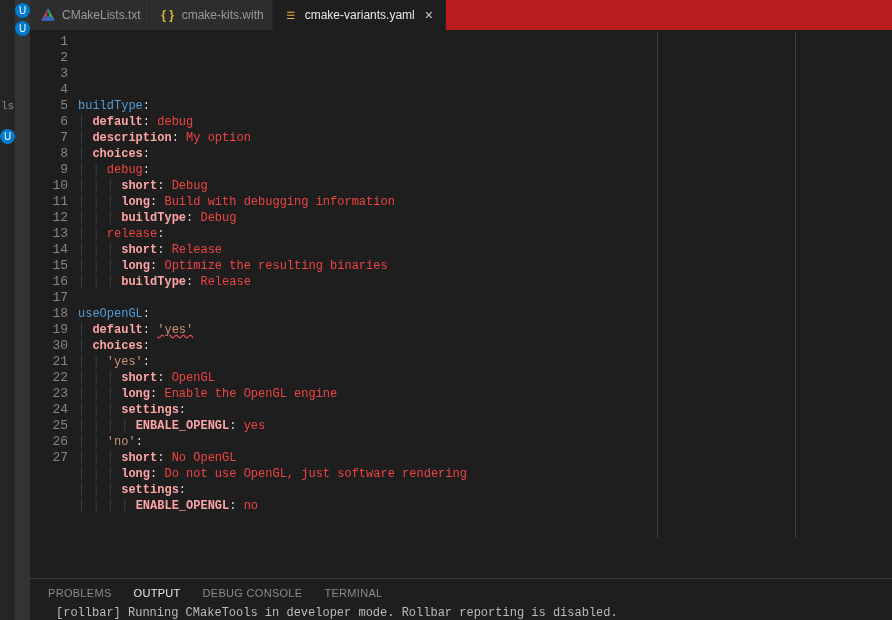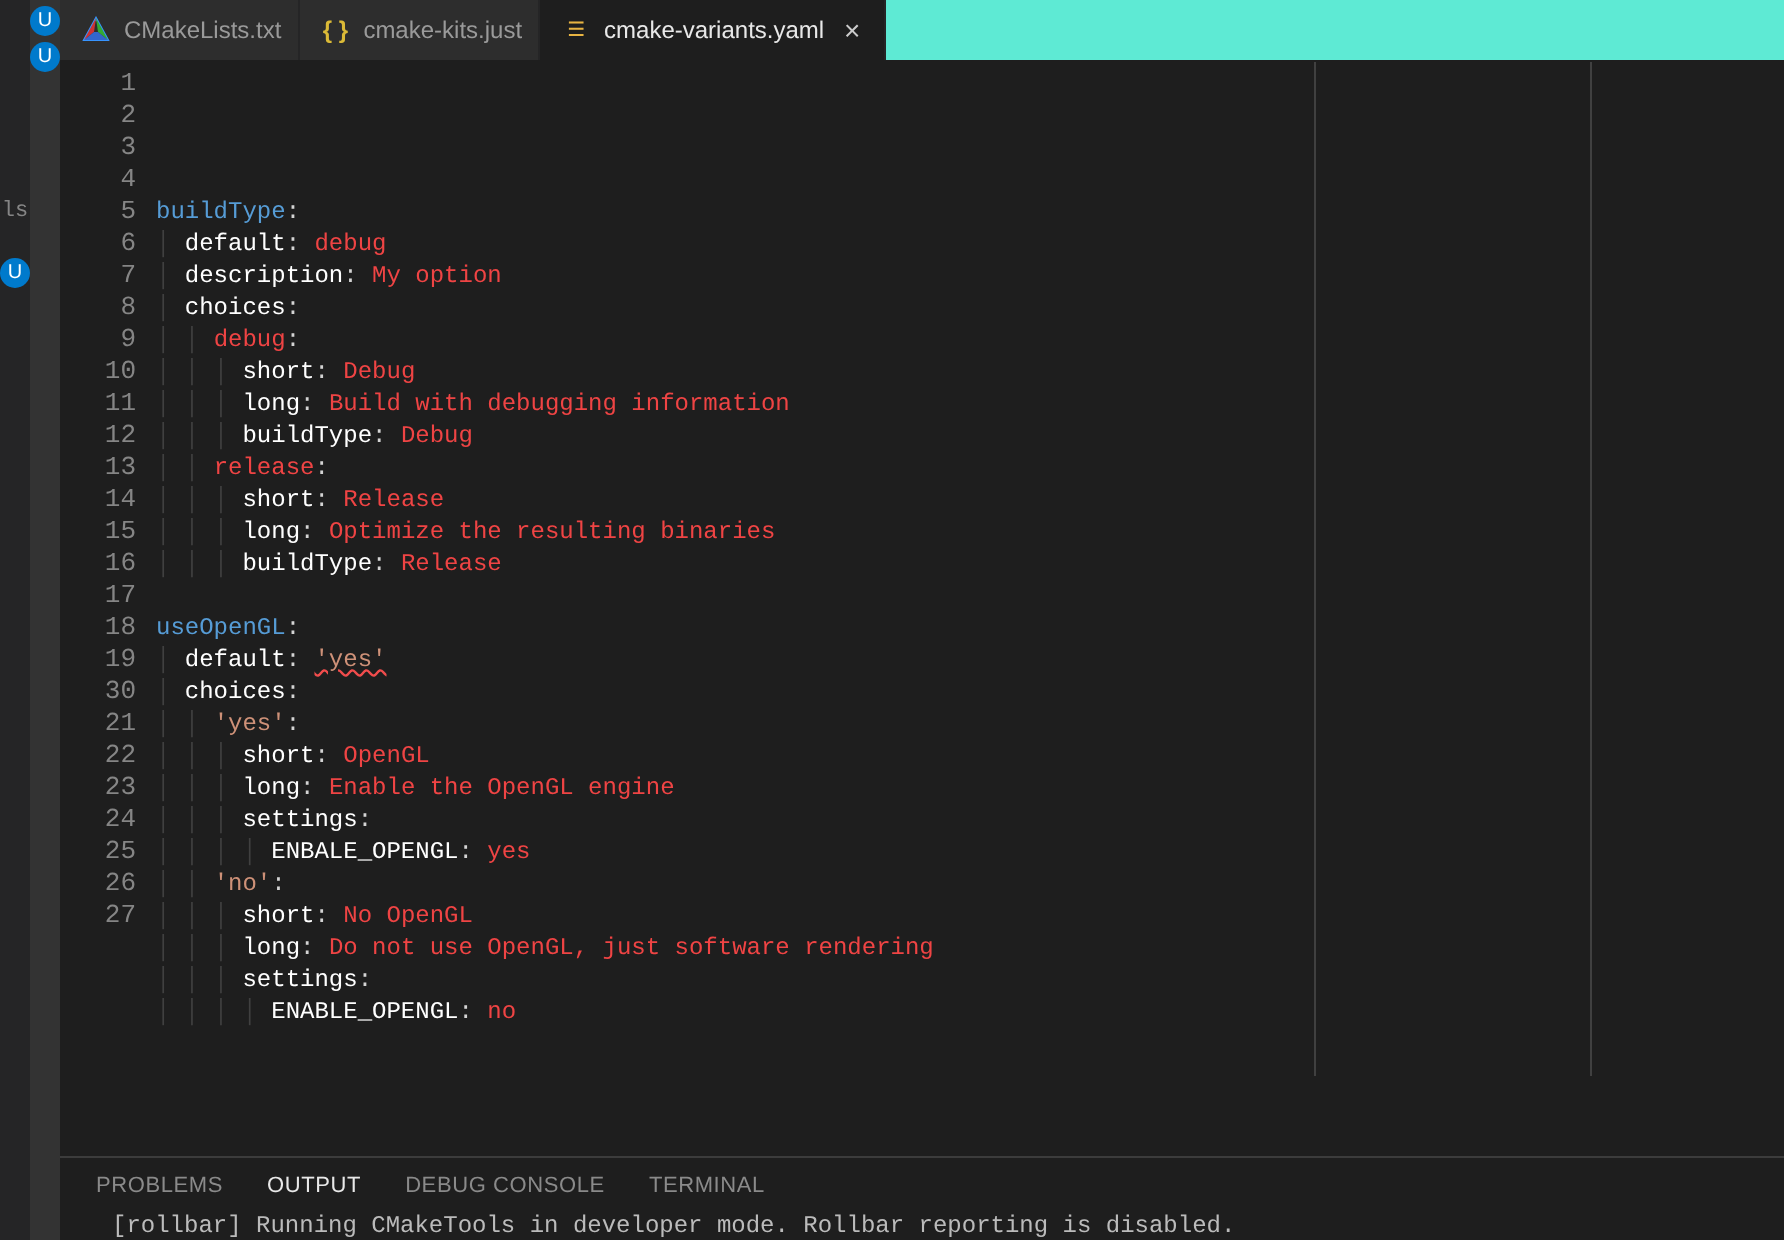--- a/index.html
+++ b/index.html
@@ -48,21 +48,21 @@
 
   .main {
     flex: 1;
     display: flex;
     flex-direction: column;
     min-width: 0;
   }
 
   .tab-bar {
     height: 30px;
-    background: #5eead4;
+    background: #b91c1c;
     display: flex;
     font-family: -apple-system, "Segoe UI", sans-serif;
     font-size: 12px;
   }
   .tab {
     height: 30px;
     padding: 0 8px 0 10px;
     display: flex;
     align-items: center;
     gap: 6px;
@@ -114,21 +114,21 @@
     padding-top: 3px;
     font-size: 12px;
     line-height: 16px;
     white-space: pre;
     position: relative;
   }
   .line { height: 16px; }
 
   
   .c-key { color: #569cd6; }        
-  .c-prop { color: #ffffff; }       
+  .c-prop { color: #fca5a5; font-weight: bold; }       
   .c-str { color: #ce9178; }        
   .c-val { color: #ef4444; }        
   .c-punc { color: #d4d4d4; }
   .c-warn { color: #ce9178; text-decoration: underline wavy #f14c4c; }
 
   .indent-guide {
     color: #404040;
   }
 
   .ruler {
@@ -190,21 +190,21 @@
           <polygon points="7,1 13,12 1,12" fill="none" stroke="#3794ff" stroke-width="1"></polygon>
           <polygon points="7,1 1,12 6,8" fill="#cc3333"></polygon>
           <polygon points="7,1 13,12 8,8" fill="#33aa33"></polygon>
           <polygon points="6,8 8,8 13,12 1,12" fill="#3366cc"></polygon>
         </svg>
       </span>
       <span>CMakeLists.txt</span>
     </div>
     <div class="tab">
       <span class="tab-icon" style="color:#dbba37;font-weight:bold;font-size:12px">{ }</span>
-      <span>cmake-kits.just</span>
+      <span>cmake-kits.with</span>
     </div>
     <div class="tab active">
       <span class="tab-icon" style="color:#e8b442;font-size:10px">☰</span>
       <span>cmake-variants.yaml</span>
       <span class="tab-close">×</span>
     </div>
   </div>
 
   <div class="editor">
     <div class="gutter" id="gutter">

